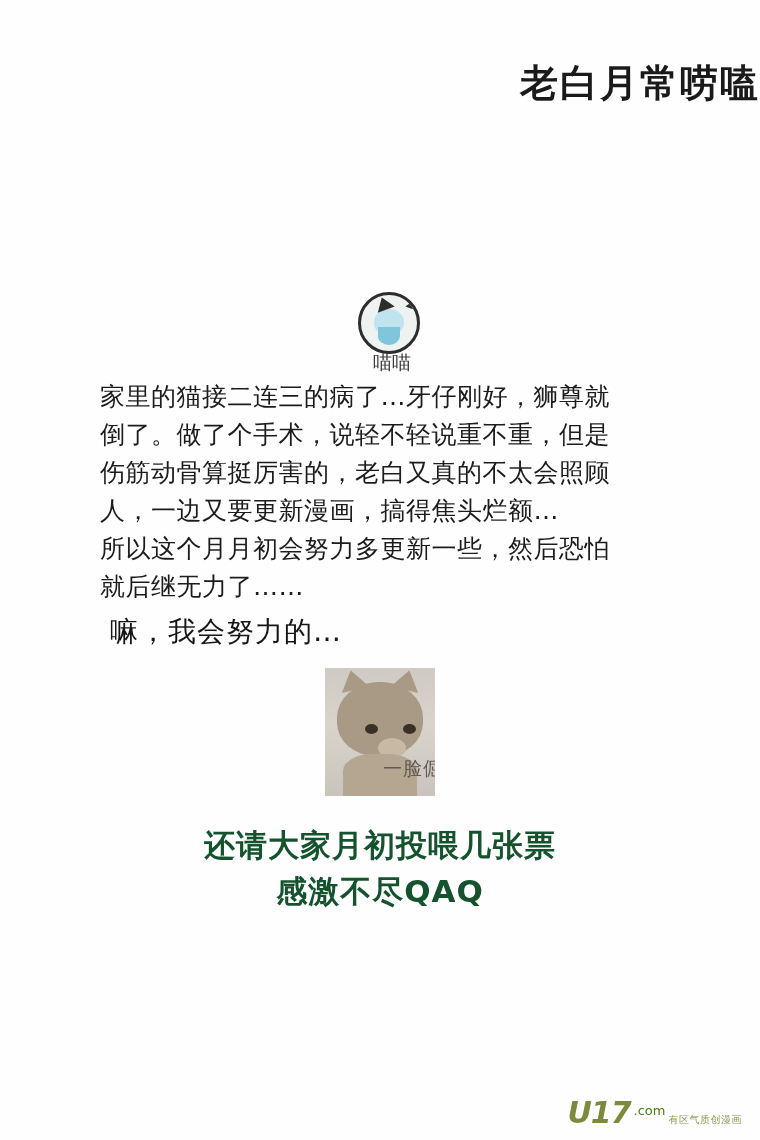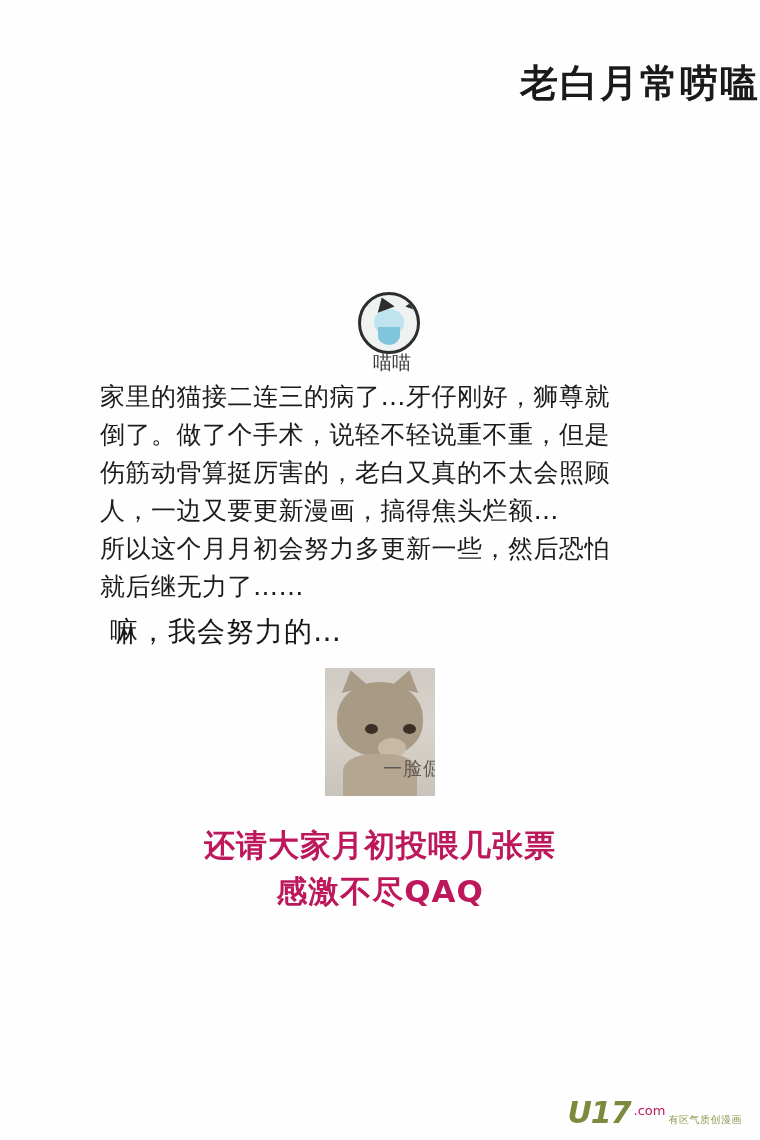--- a/index.html
+++ b/index.html
@@ -207,21 +207,21 @@
   .wm-main {
     font-size: 30px;
     font-weight: bold;
     font-style: italic;
     color: #7d8a3e;
     letter-spacing: -1px;
     font-family: "DejaVu Sans", "Liberation Sans", sans-serif;
   }
   .wm-dot {
     font-size: 13px;
-    color: #be185d;
+    color: #4d7c0f;
     margin-bottom: 12px;
     font-family: "DejaVu Sans", "Liberation Sans", sans-serif;
   }
   .wm-sub {
     font-size: 10px;
     color: #8c9a4d;
     margin-bottom: 3px;
     letter-spacing: 0.5px;
     font-family: "DejaVu Sans", "Liberation Sans", sans-serif;
   }
@@ -255,21 +255,21 @@
   <div class="cat-photo">
     <div class="cat-head">
       <span class="cat-eye-l"></span>
       <span class="cat-eye-r"></span>
       <span class="cat-muzzle"></span>
     </div>
     <div class="cat-body"></div>
     <div class="cat-caption">一脸倔强</div>
   </div>
 
-  <div class="red-text" id="red-block" style="color: #be185d;">还请大家月初投喂几张票
+  <div class="red-text" id="red-block" style="color: #14532d;">还请大家月初投喂几张票
 感激不尽QAQ</div>
 
   <div class="watermark">
     <span class="wm-main">U17</span>
     <span class="wm-dot">.com</span>
     <span class="wm-sub">有区气质创漫画</span>
   </div>
 
 </div>
 

